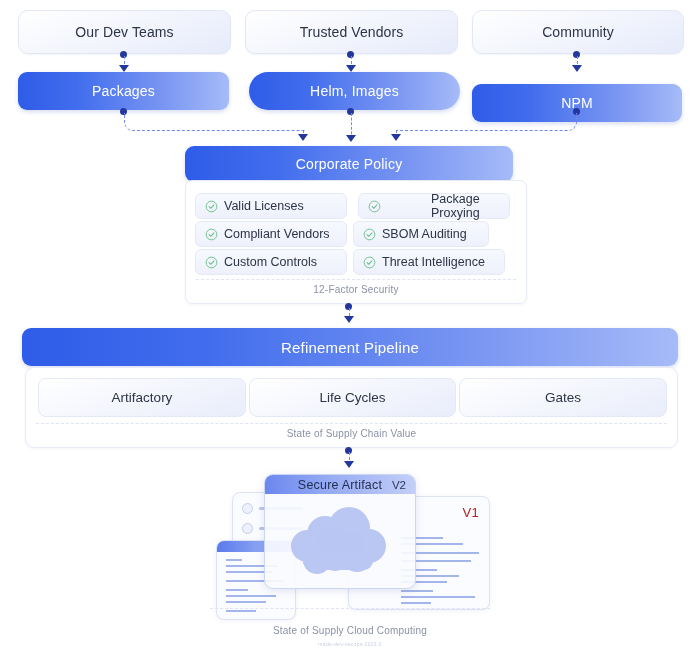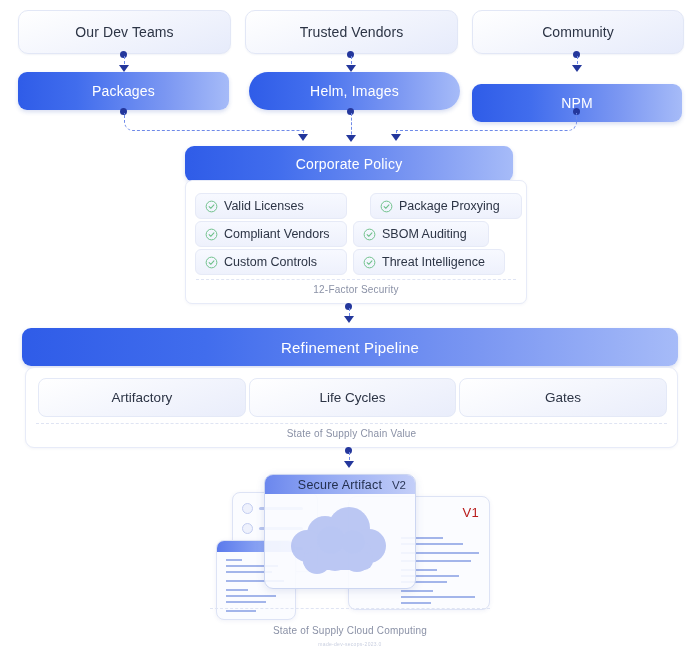--- a/index.html
+++ b/index.html
@@ -331,21 +331,21 @@
     </div>
 
     <div class="pill" style="left:9px;   top:68px; width:152px;">
       <svg class="check" viewBox="0 0 16 16">
         <circle cx="8" cy="8" r="6.6" fill="none" stroke="#6ec08a" stroke-width="1.2"></circle>
         <path d="M5.1 8.2 L7.1 10.2 L11 5.9" fill="none" stroke="#6ec08a" stroke-width="1.3" stroke-linecap="round" stroke-linejoin="round"></path>
       </svg>
       <span class="label">Custom Controls</span>
     </div>
 
-    <div class="pill" style="left:184px; top:12px; width:152px;">
+    <div class="pill" style="left:172px; top:12px; width:152px;gap:44px;">
       <svg class="check" viewBox="0 0 16 16">
         <circle cx="8" cy="8" r="6.6" fill="none" stroke="#6ec08a" stroke-width="1.2"></circle>
         <path d="M5.1 8.2 L7.1 10.2 L11 5.9" fill="none" stroke="#6ec08a" stroke-width="1.3" stroke-linecap="round" stroke-linejoin="round"></path>
       </svg>
       <span class="label">Package Proxying</span>
     </div>
 
     <div class="pill" style="left:167px; top:40px; width:136px;">
       <svg class="check" viewBox="0 0 16 16">
         <circle cx="8" cy="8" r="6.6" fill="none" stroke="#6ec08a" stroke-width="1.2"></circle>

